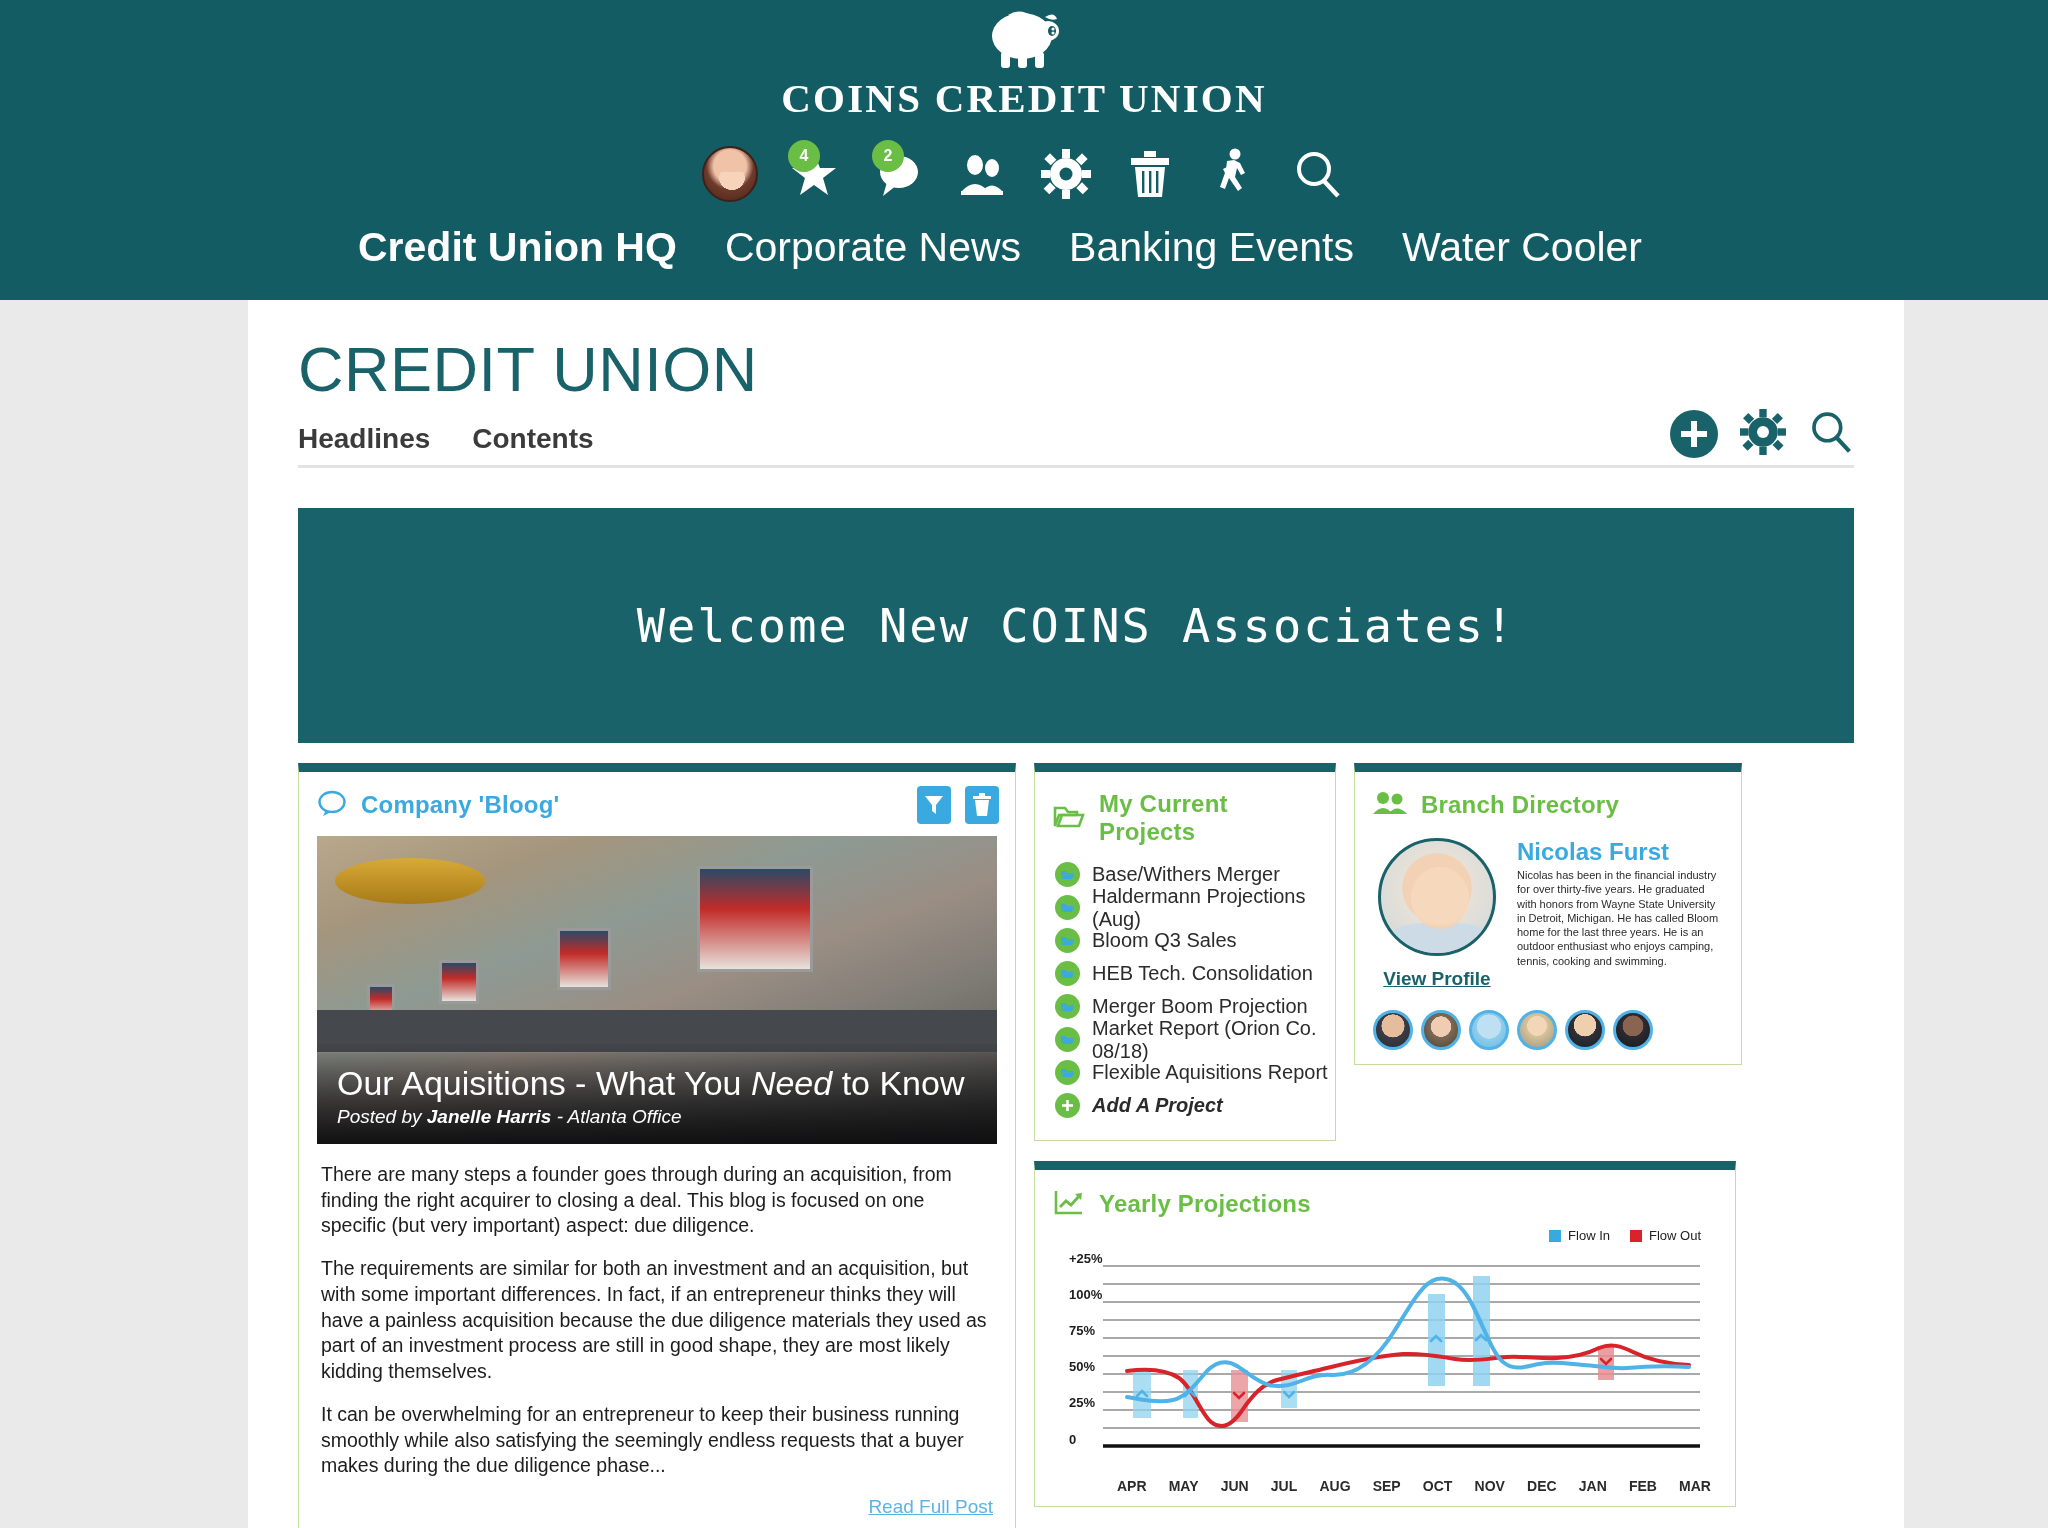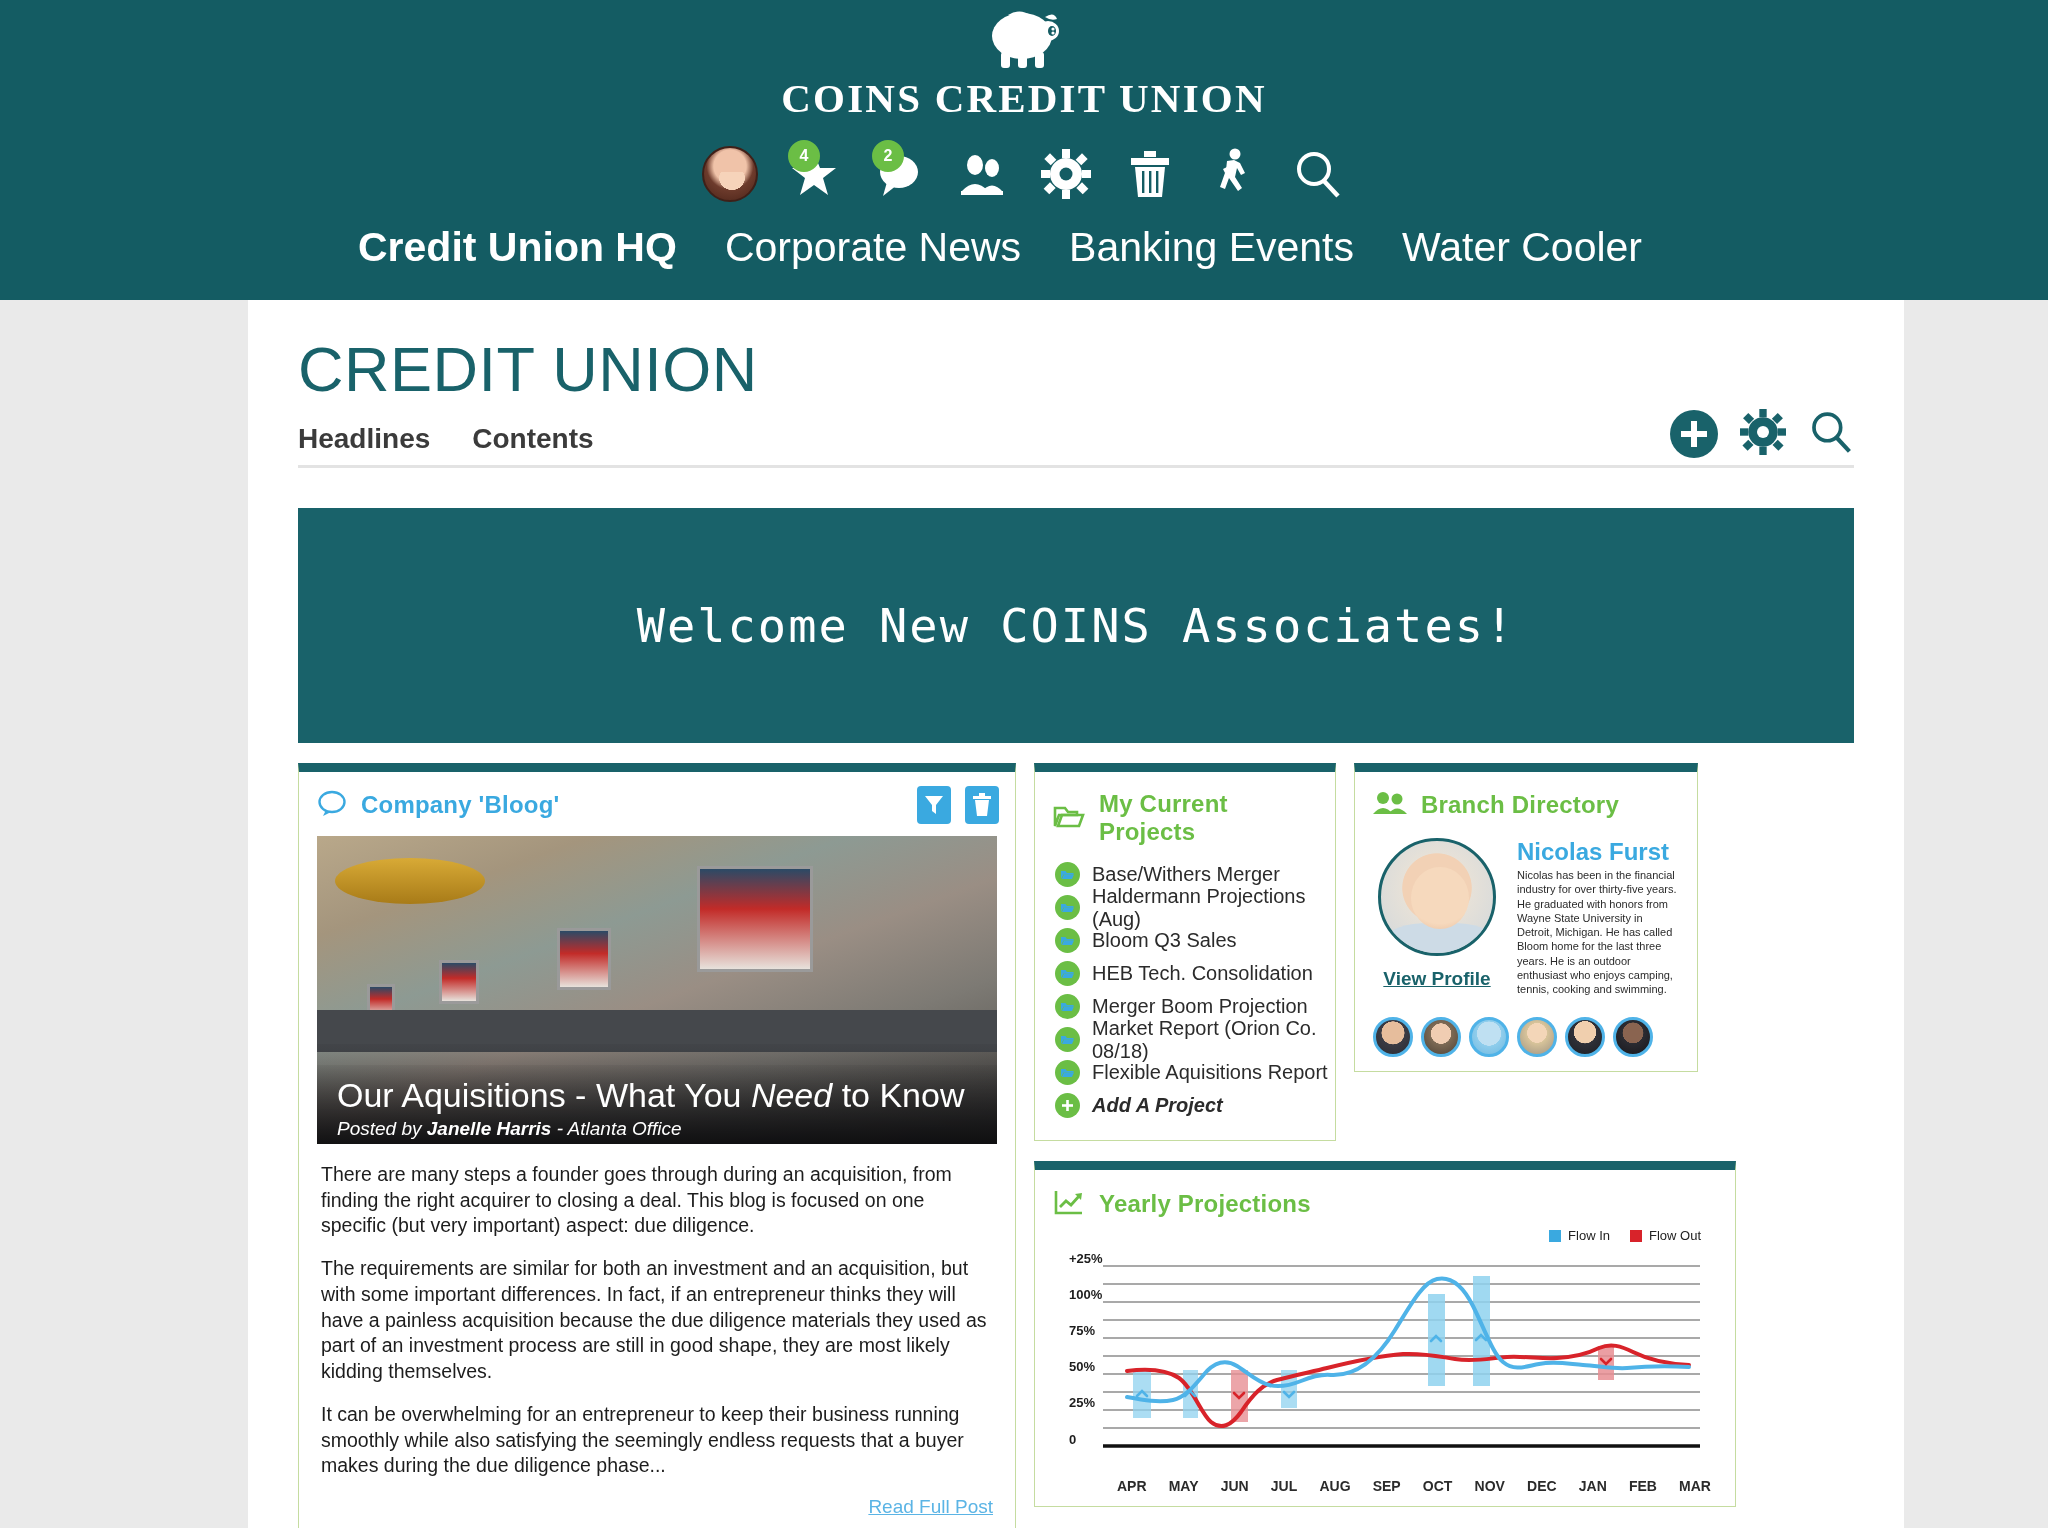--- a/index.html
+++ b/index.html
@@ -94,21 +94,21 @@
     color: #fff; font-size: 47px; letter-spacing: 2px;
     font-family: "DejaVu Sans Mono", monospace;
   }
 
   
   .grid {
     margin-top: 20px; display: flex; gap: 18px;
   }
   .col-left  { width: 718px; }
   .col-mid   { width: 302px; }
-  .col-right { width: 344px; border-radius: 12px; }
+  .col-right { width: 388px; border-radius: 12px; }
   .col-bottom{ width: 702px; }
 
   .panel {
     background: #fff;
     border: 1px solid #c5dca0;
     border-top: 9px solid #19626a;
     position: relative;
   }
   .panel-hd {
     display: flex; align-items: center; gap: 14px;
@@ -143,21 +143,21 @@
   .blogimg .counter {
     position: absolute; left: 0; right: 0; bottom: 92px; height: 42px;
     background: #45484c;
   }
   .blogimg .people {
     position: absolute; left: 0; right: 0; bottom: 0; height: 100px;
     background: linear-gradient(180deg, rgba(40,40,44,.1), rgba(30,30,34,.92));
   }
   .blogcap {
     position: absolute; left: 0; right: 0; bottom: 0;
-    padding: 12px 20px 4px 20px;
+    padding: 12px 20px 16px 20px;
     background: linear-gradient(180deg, rgba(0,0,0,.05), rgba(0,0,0,.55));
   }
   .blogcap .h {
     color: #fff; font-size: 34px; font-weight: 400; line-height: 1.1;
   }
   .blogcap .h em { font-style: italic; }
   .blogcap .sub {
     color: #fff; font-size: 19px; font-style: italic; margin-top: 4px;
   }
   .blogcap .sub b { font-weight: 700; font-style: italic; }

